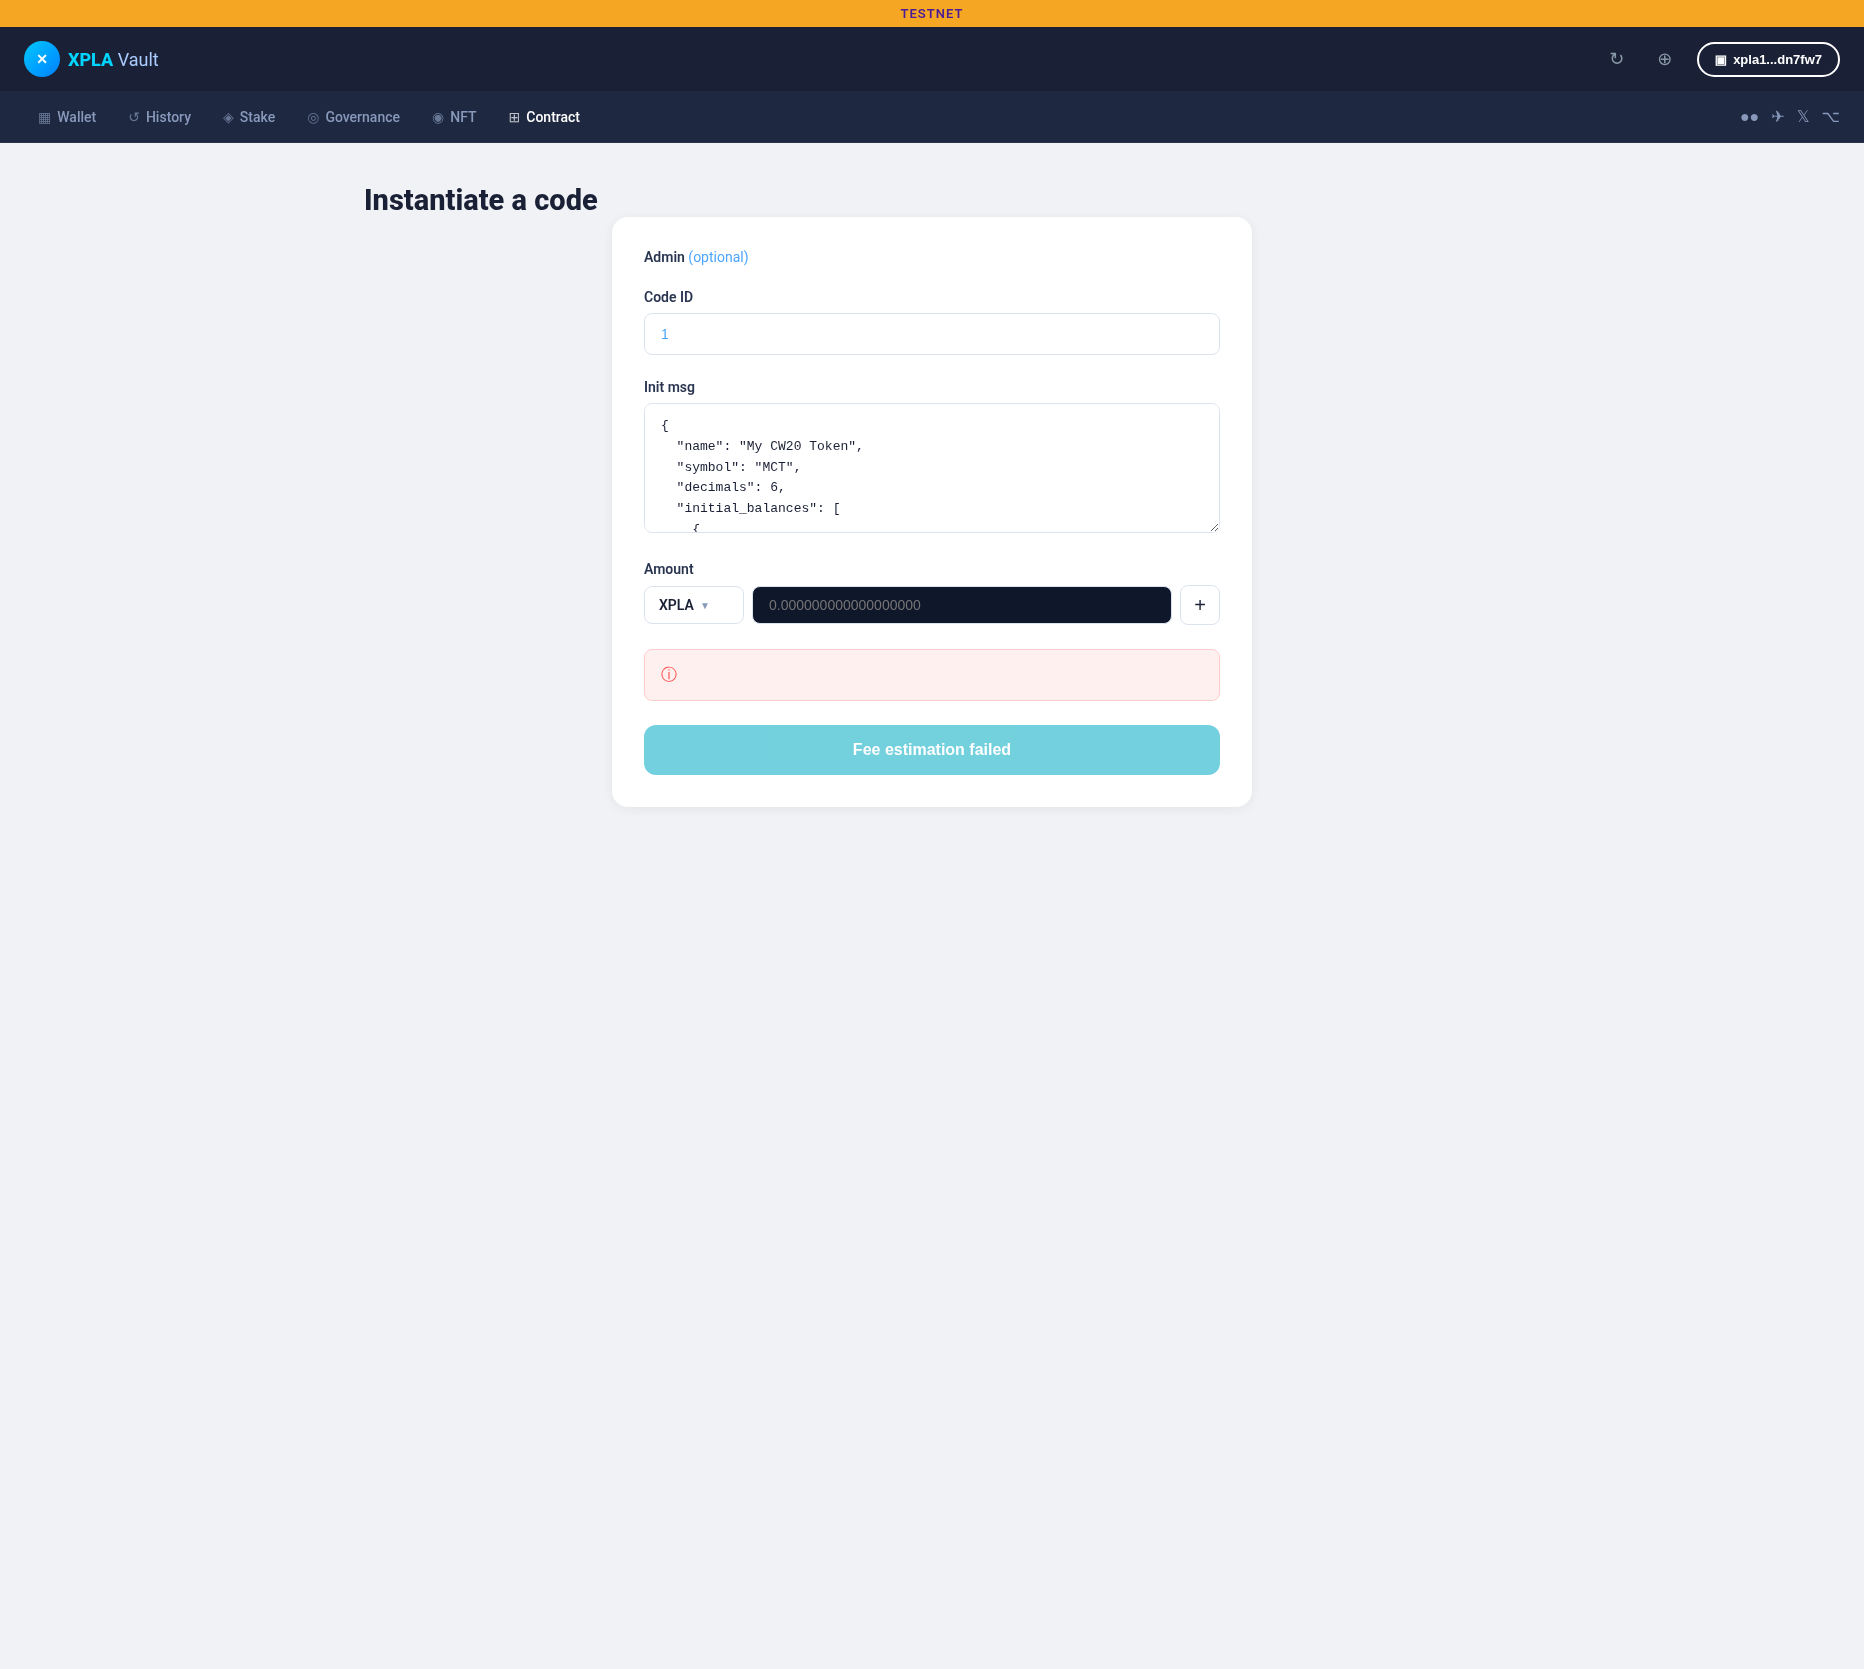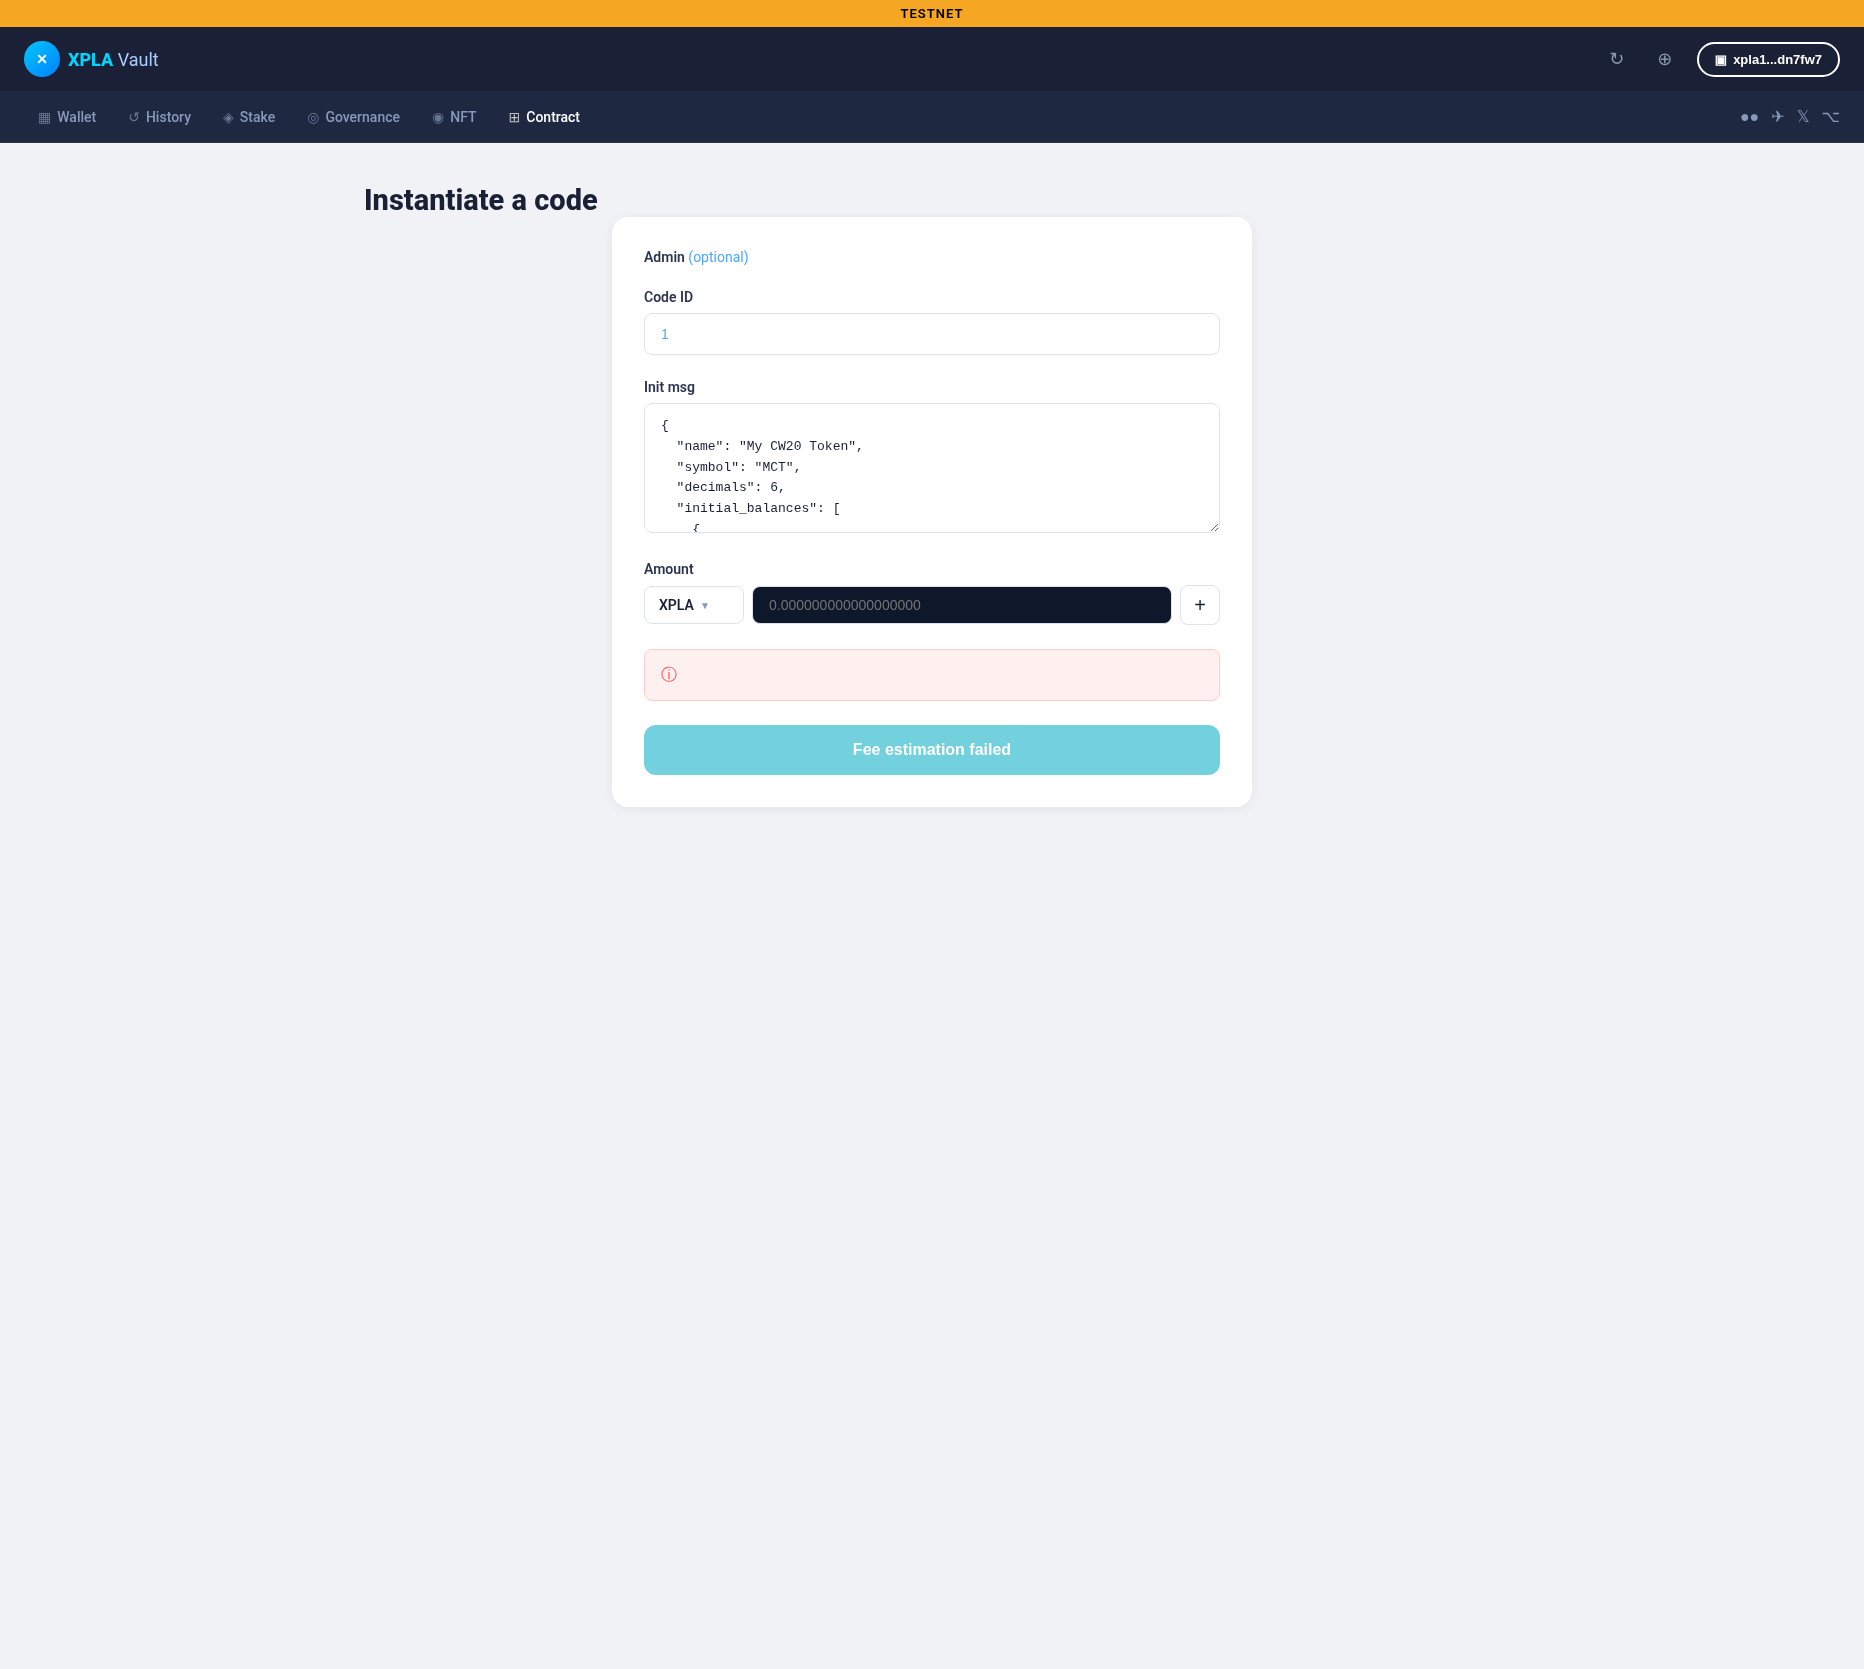--- a/index.html
+++ b/index.html
@@ -5,21 +5,21 @@
     * { box-sizing: border-box; margin: 0; padding: 0; }
     body { font-family: -apple-system, BlinkMacSystemFont, 'Segoe UI', Roboto, sans-serif; background: #f0f2f5; min-height: 100vh; }
 
     
     .top-banner {
       background: #f5a623;
       text-align: center;
       padding: 6px 0;
       font-size: 13px;
       font-weight: 600;
-      color: #000000;
+      color: #4c1d95;
       letter-spacing: 1px;
     }
 
     
     .header {
       background: #1a2035;
       display: flex;
       align-items: center;
       justify-content: space-between;
       padding: 0 24px;

